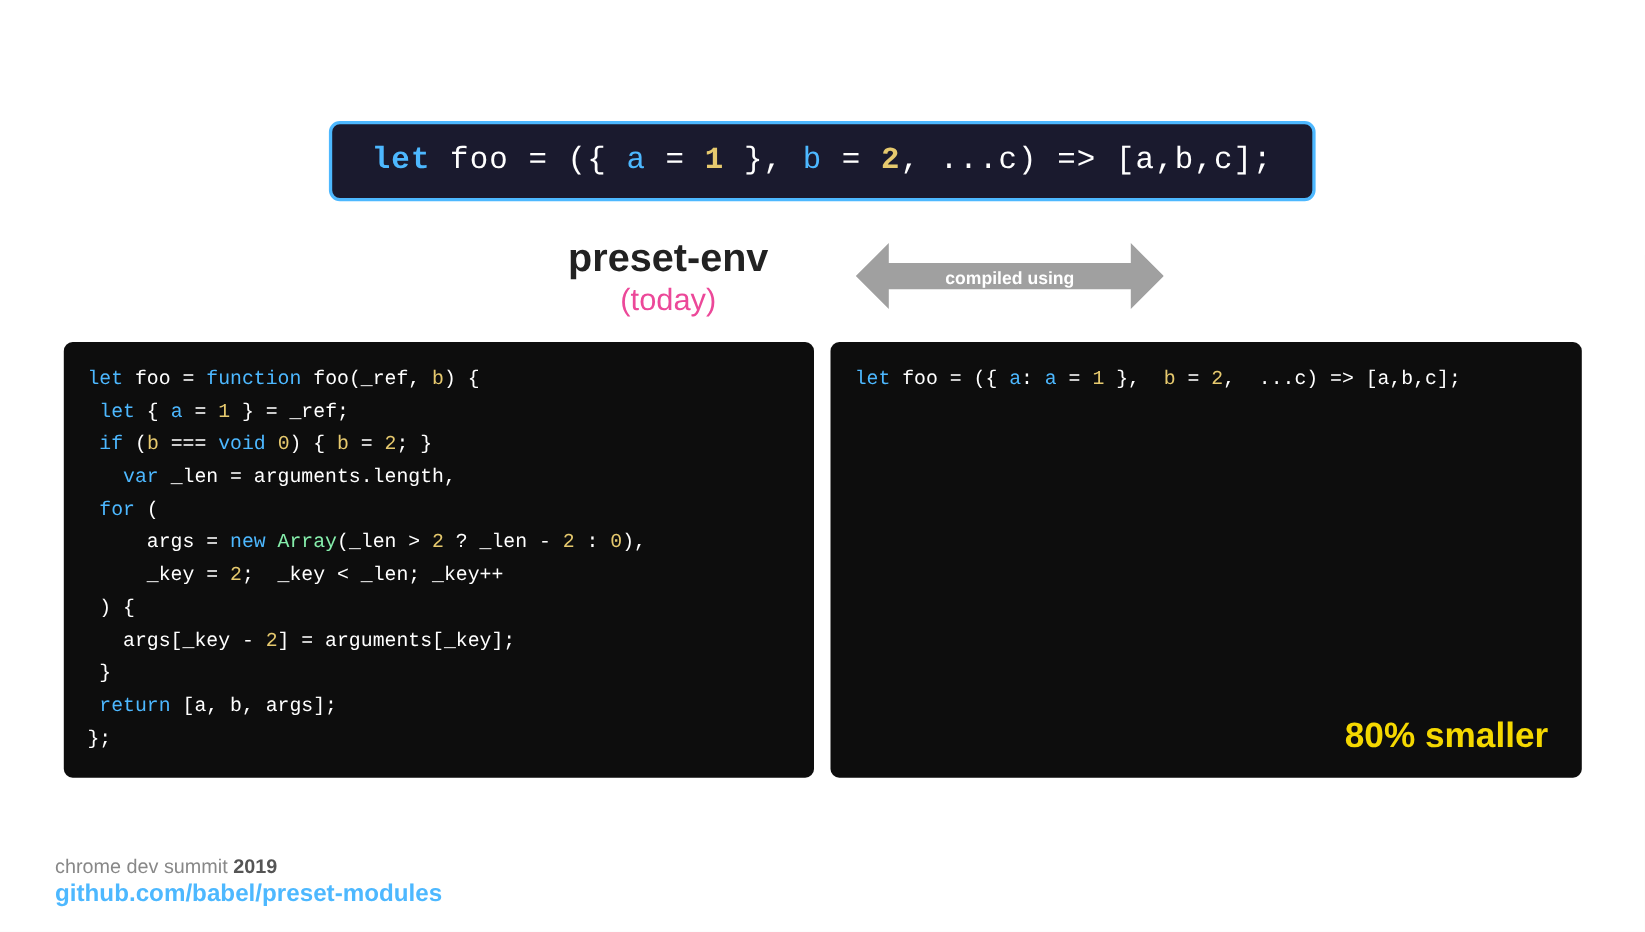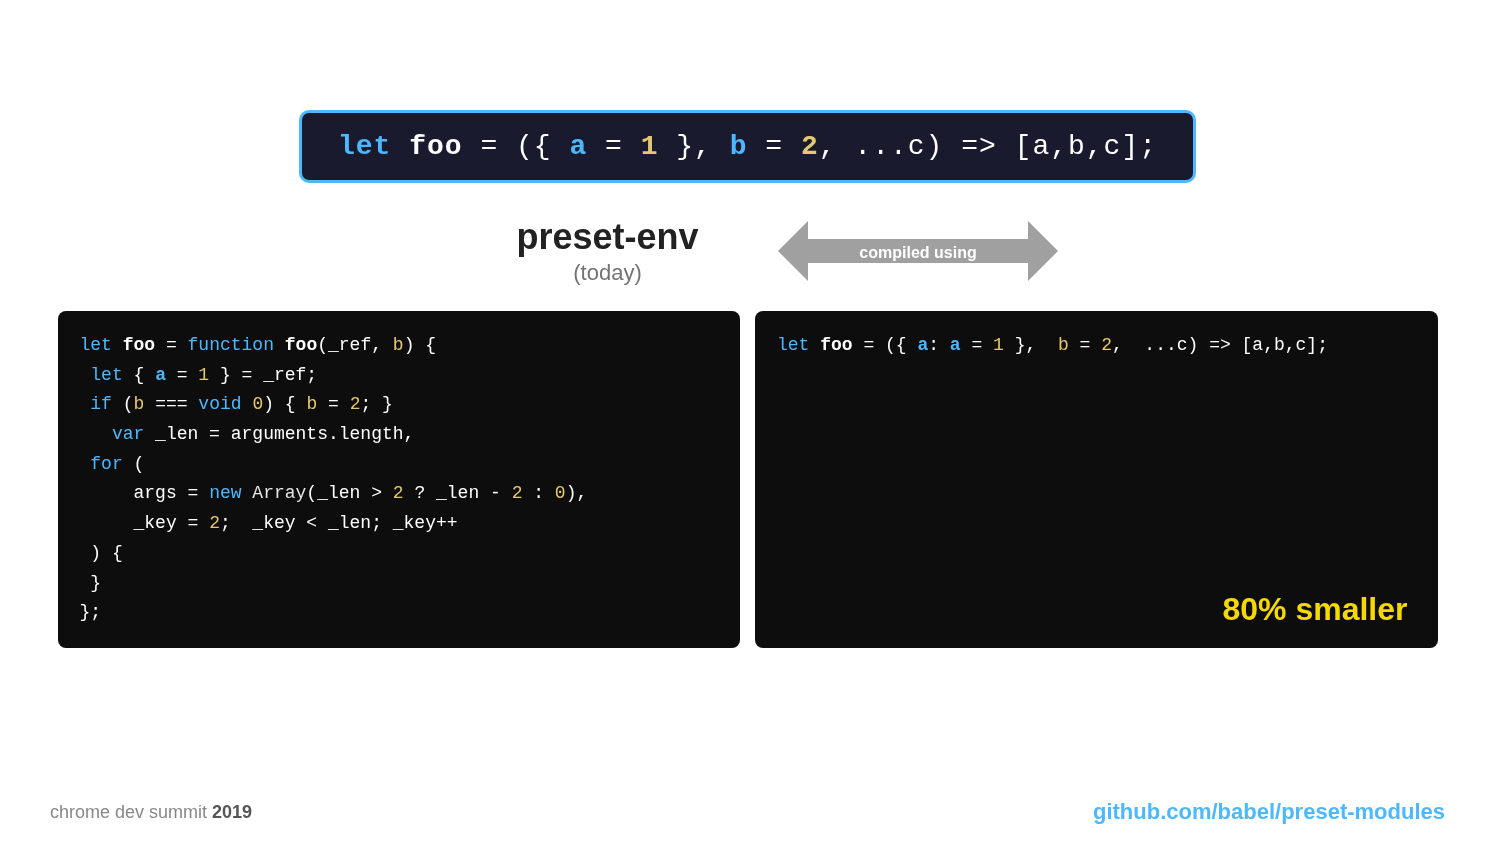--- a/index.html
+++ b/index.html
@@ -59,22 +59,22 @@
       width: 340px;
     }
 
     .label-main {
       font-size: 36px;
       font-weight: bold;
       color: #222222;
     }
 
     .label-sub {
-      font-size: 22px;
-      color: #737373;
+      font-size: 28px;
+      color: #ec4899;
       margin-top: 2px;
     }
 
     
     .arrow-container {
       display: flex;
       align-items: flex-end;
       justify-content: center;
       position: relative;
       width: 280px;
@@ -103,45 +103,45 @@
       line-height: 1.65;
       flex: 1;
       min-height: 300px;
       position: relative;
     }
 
     .code-line { white-space: pre; }
     .c-white { color: #ffffff; }
     .c-blue { color: #4db8ff; }
     .c-yellow { color: #e6c96e; }
-    .c-green { color: #e5e5e5; margin-top: 36px; }
-    .c-bold { font-weight: bold; }
+    .c-green { color: #86efac; margin-top: 36px; }
+    .c-bold { font-weight: normal; }
 
     .smaller-label {
       position: absolute;
       bottom: 12px;
       right: 30px;
       font-size: 32px;
       font-weight: bold;
       color: #f5d800;
       font-family: Liberation Sans, sans-serif;
       margin-left: 41px;
     }
 
     
     .footer {
       position: absolute;
       bottom: 22px;
       left: 0;
       right: 0;
       display: flex;
-      flex-direction: row;
+      flex-direction: column;
       justify-content: space-between;
       padding: 0 50px;
-      align-items: center;
+      align-items: flex-start;
     }
 
     .footer-left {
       font-size: 18px;
       color: #888888;
     }
 
     .footer-left span.bold-part {
       font-weight: bold;
       color: #555555;
@@ -184,21 +184,23 @@
 
     <div class="code-panel">
       <div class="code-line"><span class="c-blue">let</span> <span class="c-white c-bold">foo</span> <span class="c-white">= </span><span class="c-blue">function</span> <span class="c-white c-bold">foo</span><span class="c-white">(_ref, </span><span class="c-yellow">b</span><span class="c-white">) {</span></div>
       <div class="code-line"><span class="c-white"> </span><span class="c-blue">let</span><span class="c-white"> { </span><span class="c-blue c-bold">a</span><span class="c-white"> = </span><span class="c-yellow">1</span><span class="c-white"> } = _ref;</span></div>
       <div class="code-line"><span class="c-white"> </span><span class="c-blue">if</span><span class="c-white"> (</span><span class="c-yellow">b</span><span class="c-white"> === </span><span class="c-blue">void</span><span class="c-white"> </span><span class="c-yellow">0</span><span class="c-white">) { </span><span class="c-yellow">b</span><span class="c-white"> = </span><span class="c-yellow">2</span><span class="c-white">; }</span></div>
       <div class="code-line"><span class="c-white">   </span><span class="c-blue">var</span><span class="c-white"> _len = arguments.length,</span></div>
       <div class="code-line"><span class="c-white"> </span><span class="c-blue">for</span><span class="c-white"> (</span></div>
       <div class="code-line"><span class="c-white">     args = </span><span class="c-blue">new</span><span class="c-white"> </span><span class="c-green">Array</span><span class="c-white">(_len &gt; </span><span class="c-yellow">2</span><span class="c-white"> ? _len - </span><span class="c-yellow">2</span><span class="c-white"> : </span><span class="c-yellow">0</span><span class="c-white">),</span></div>
       <div class="code-line"><span class="c-white">     _key = </span><span class="c-yellow">2</span><span class="c-white">;  _key &lt; _len; _key++</span></div>
       <div class="code-line"><span class="c-white"> ) {</span></div>
+      <div class="code-line"><span class="c-white">   args[_key - </span><span class="c-yellow">2</span><span class="c-white">] = arguments[_key];</span></div>
       <div class="code-line"><span class="c-white"> }</span></div>
+      <div class="code-line"><span class="c-white"> </span><span class="c-blue">return</span><span class="c-white"> [a, b, args];</span></div>
       <div class="code-line"><span class="c-white">};</span></div>
     </div>
 
     <div class="code-panel">
       <div class="code-line"><span class="c-blue">let</span> <span class="c-white c-bold">foo</span><span class="c-white"> = ({ </span><span class="c-blue c-bold">a</span><span class="c-white">: </span><span class="c-blue c-bold">a</span><span class="c-white"> = </span><span class="c-yellow">1</span><span class="c-white"> },  </span><span class="c-yellow">b</span><span class="c-white"> = </span><span class="c-yellow">2</span><span class="c-white">,  ...c) =&gt; [a,b,c];</span></div>
       <div class="smaller-label">80% smaller</div>
     </div>
 
   </div>
 

